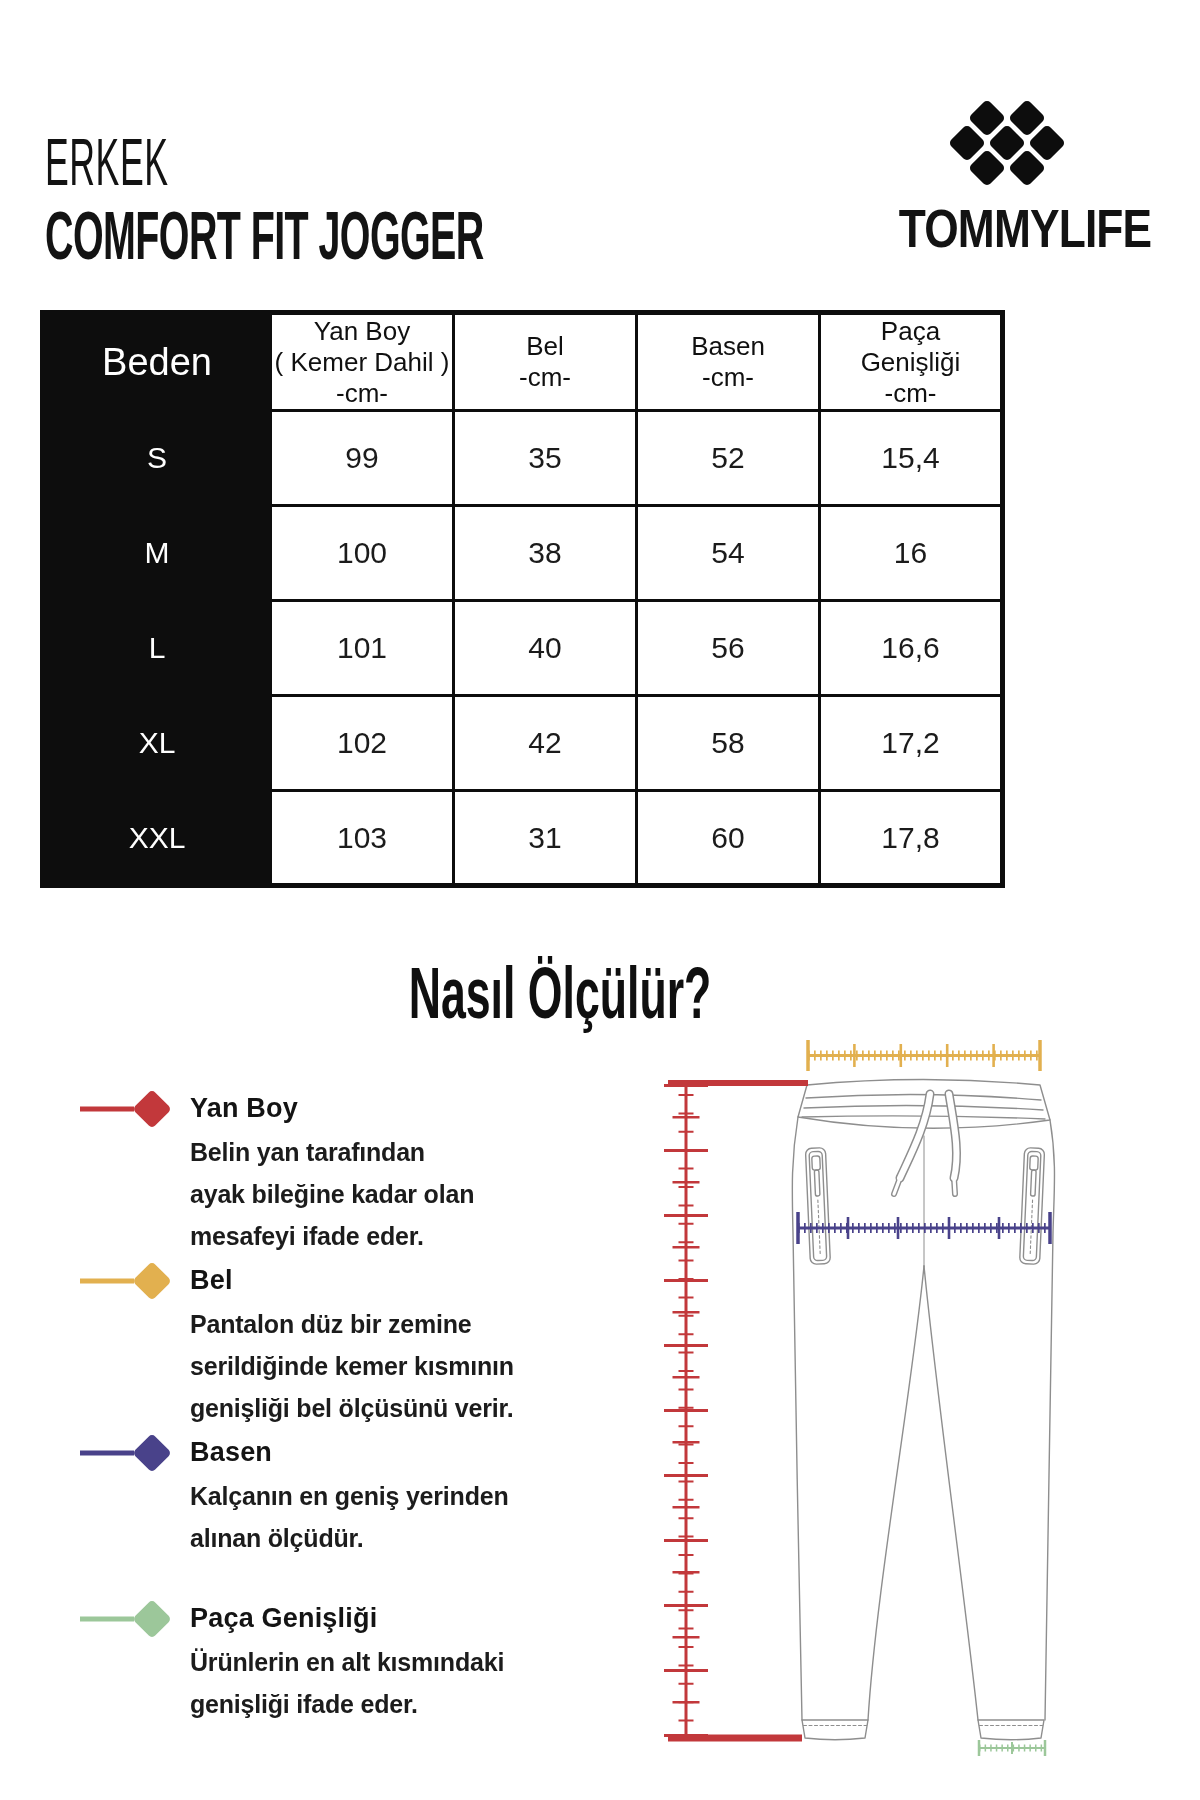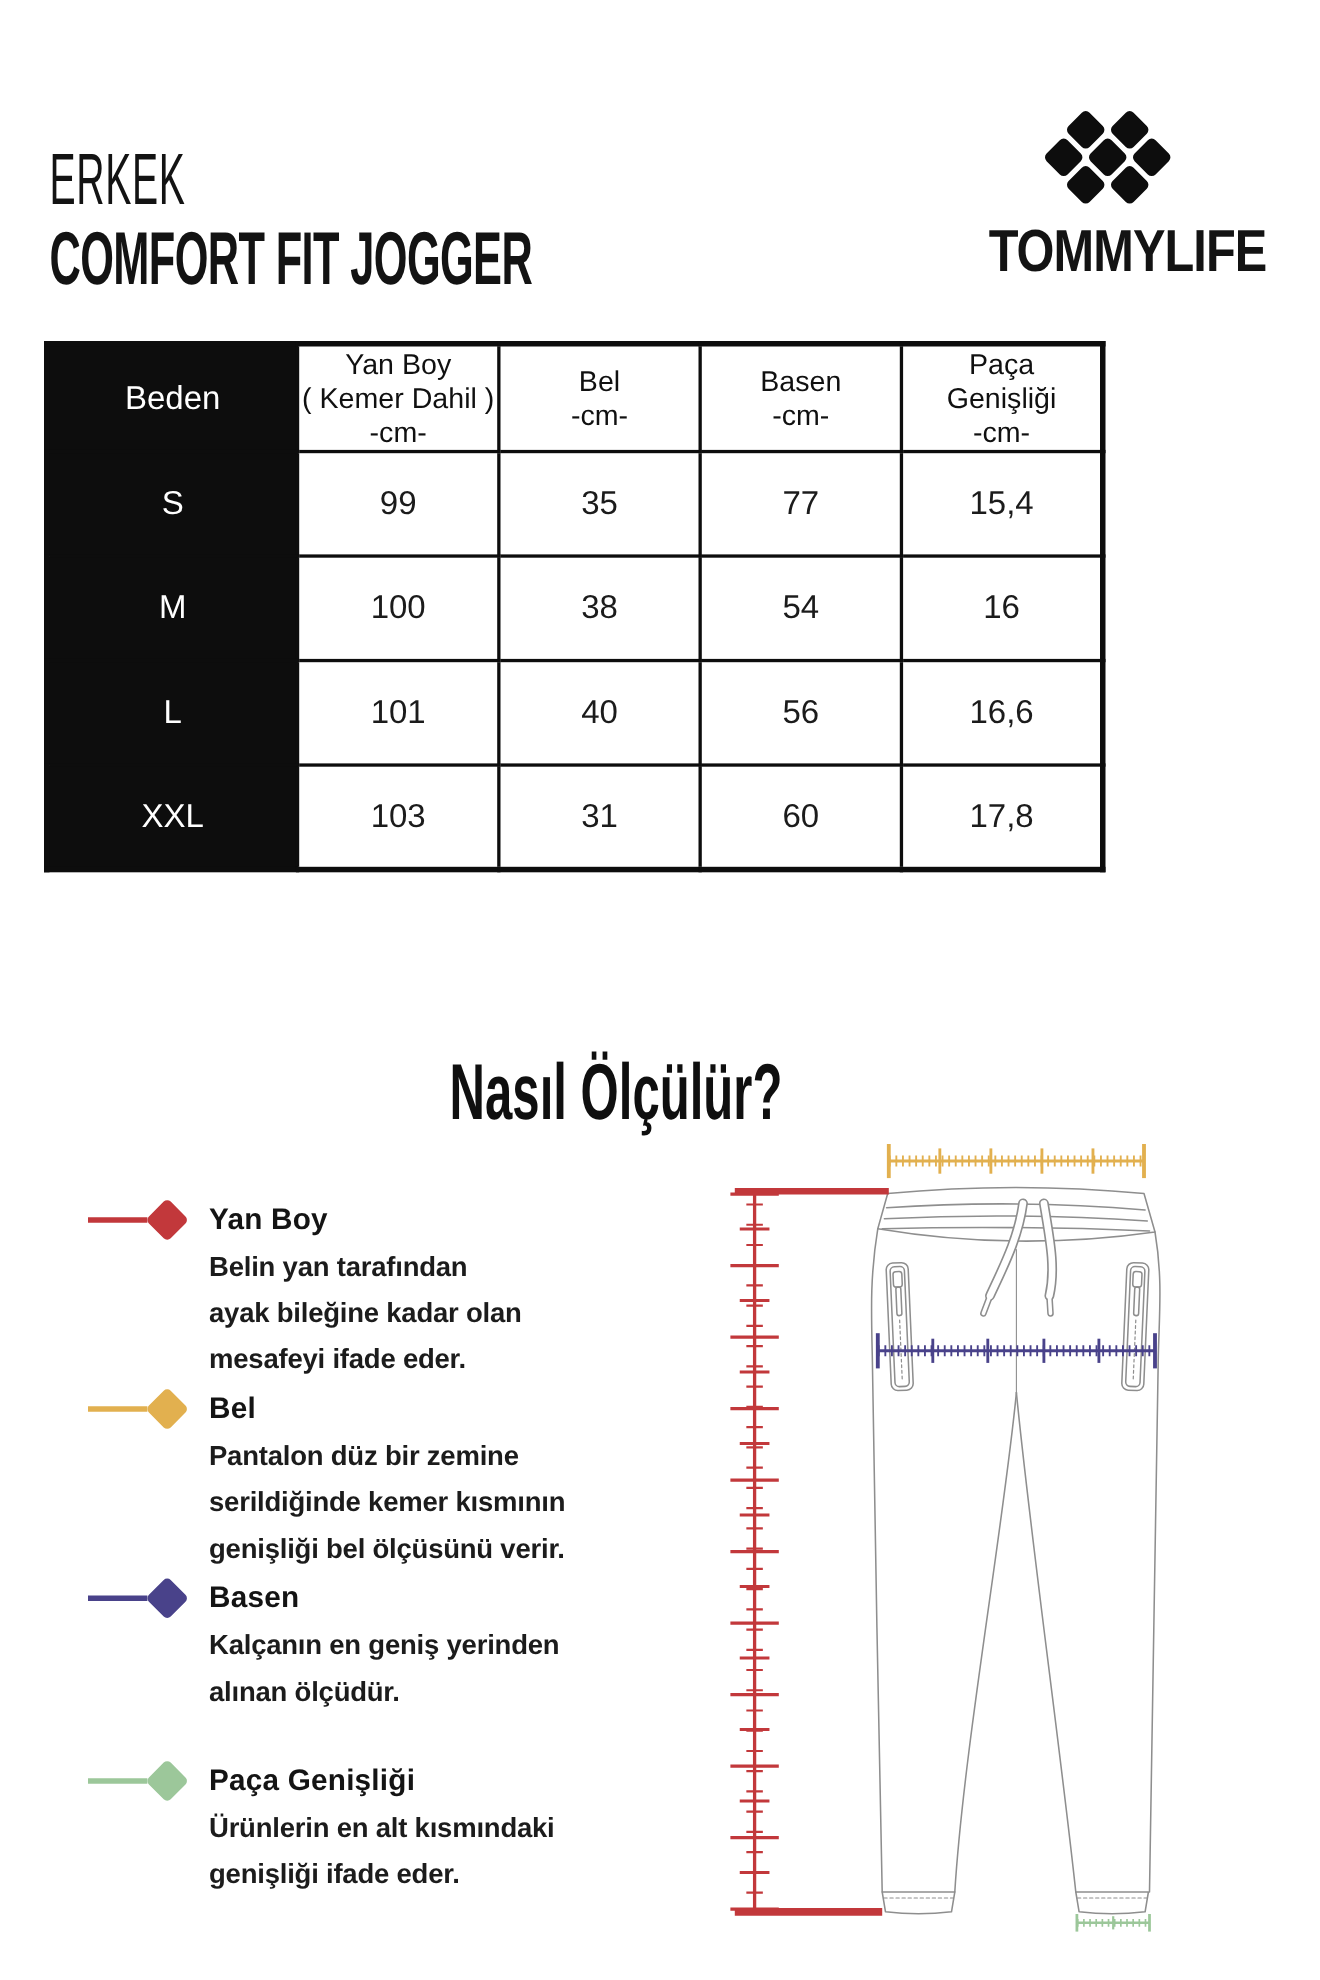--- a/index.html
+++ b/index.html
@@ -17,21 +17,21 @@
          white-space:nowrap;letter-spacing:-1px;}
 
   
   table.size{position:absolute;left:40px;top:310px;width:965px;border-collapse:collapse;
              table-layout:fixed;border:5px solid #0d0d0d;}
   table.size th,table.size td{border:3px solid #0d0d0d;text-align:center;vertical-align:middle;padding:0;}
   table.size col.c-size{width:228px;}
   table.size thead tr{height:98px;}
   table.size tbody tr{height:95px;}
   table.size th{font-size:26px;font-weight:400;line-height:31px;white-space:pre-line;color:#101010;}
-  table.size th.size-col{font-size:30px;}
+  table.size th.size-col{font-size:38px;}
   table.size td{font-size:30px;font-weight:400;color:#1b1b1b;}
   .dark{background:#0d0d0d;color:#ffffff !important;}
 
   
   .measure-heading{position:absolute;left:0;top:952px;width:1120px;text-align:center;font-size:72px;
                    font-weight:600;color:#0f0f0f;transform:scaleX(.62);transform-origin:center top;
                    white-space:nowrap;}
 
   .legend{position:absolute;left:78px;top:1085px;width:480px;}
   .legend-item{display:grid;grid-template-columns:112px 1fr;align-items:start;margin:0;}
@@ -84,36 +84,43 @@
         <th>Paça
 Genişliği
 -cm-</th>
       </tr>
     </thead>
     <tbody>
       <tr>
         <td class="dark">S</td>
         <td>99</td>
         <td>35</td>
-        <td>77</td>
+        <td>52</td>
         <td>15,4</td>
       </tr>
       <tr>
         <td class="dark">M</td>
         <td>100</td>
         <td>38</td>
         <td>54</td>
         <td>16</td>
       </tr>
       <tr>
         <td class="dark">L</td>
         <td>101</td>
         <td>40</td>
         <td>56</td>
         <td>16,6</td>
+      </tr>
+      <tr>
+        <td class="dark">XL</td>
+        <td>102</td>
+        <td>42</td>
+        <td>58</td>
+        <td>17,2</td>
       </tr>
       <tr>
         <td class="dark">XXL</td>
         <td>103</td>
         <td>31</td>
         <td>60</td>
         <td>17,8</td>
       </tr>
     </tbody>
   </table>

